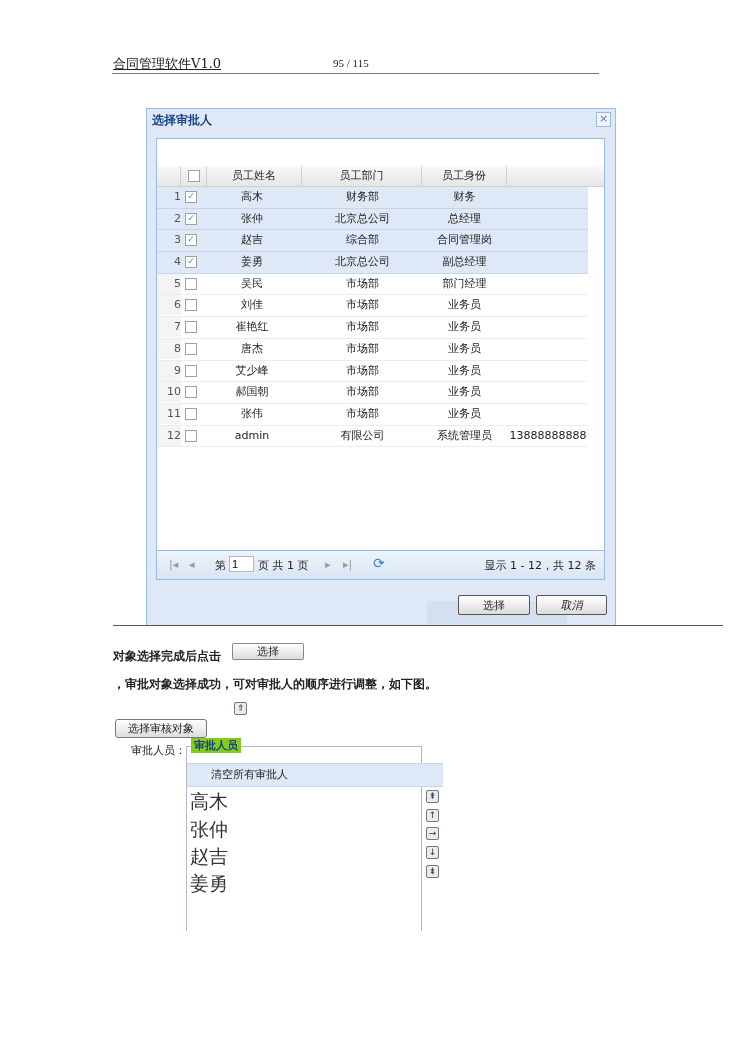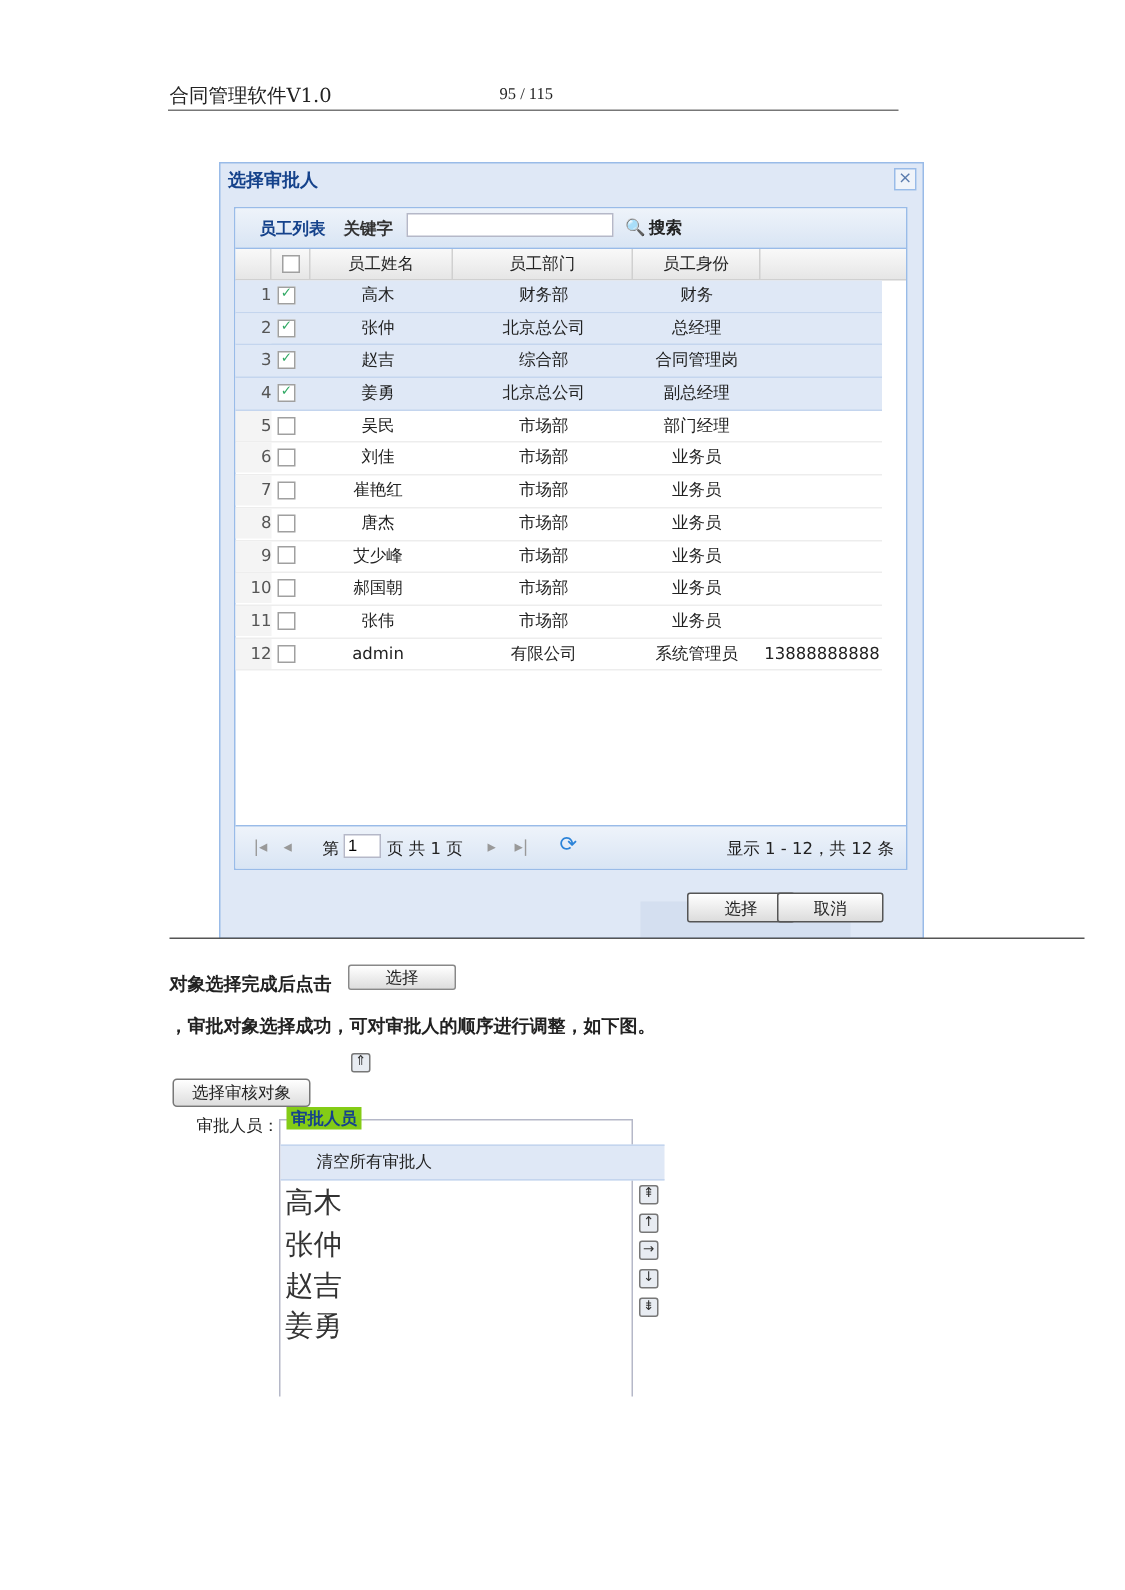--- a/index.html
+++ b/index.html
@@ -1,17 +1,17 @@
 <!DOCTYPE html>
 <html><head>
 <meta charset="utf-8">
 <style>
   html,body{margin:0;padding:0;background:#fff;}
   body{width:750px;height:1060px;position:relative;overflow:hidden;font-family:"DejaVu Sans",sans-serif;color:#222;}
-  .hdr-title{position:absolute;left:113px;top:55px;font-size:13px;font-family:"DejaVu Serif",serif;}
+  .hdr-title{position:absolute;left:113px;top:55px;font-size:13px;font-family:"DejaVu Serif",serif;text-decoration:underline;}
   .hdr-page{position:absolute;left:333px;top:57px;font-size:11px;font-family:"Liberation Serif",serif;}
   .hdr-line{position:absolute;left:112px;top:73px;width:487px;height:1px;background:#777;}
 
   .dialog{position:absolute;left:146px;top:108px;width:470px;height:518px;background:#dfe8f6;border:1px solid #99bbe8;box-sizing:border-box;}
   .dlg-title{position:absolute;left:5px;top:3px;font-size:12px;font-weight:bold;color:#15428b;}
   .dlg-close{position:absolute;right:4px;top:3px;width:13px;height:13px;border:1px solid #99bbe8;background:#f0f4fa;font-size:11px;line-height:12px;text-align:center;color:#5a7bad;}
   .panel{position:absolute;left:9px;top:29px;width:449px;height:442px;background:#fff;border:1px solid #99bbe8;box-sizing:border-box;}
   .tbar{position:absolute;left:0;top:0;width:100%;height:26px;background:linear-gradient(#eef3fa,#d9e5f4);border-bottom:1px solid #99bbe8;}
   .tbar-label{position:absolute;left:16px;top:6px;font-size:11px;font-weight:bold;color:#15428b;}
   .tbar-kw{position:absolute;left:72px;top:6px;font-size:11px;font-weight:bold;color:#333;}
@@ -57,26 +57,20 @@
 
 <div class="hdr-title">合同管理软件V1.0</div>
 <div class="hdr-page">95 / 115</div>
 <div class="hdr-line"></div>
 
 <div class="dialog">
   <div class="dlg-title">选择审批人</div>
   <div class="dlg-close">×</div>
 
   <div class="panel">
-    <div class="tbar">
-      <span class="tbar-label">员工列表</span>
-      <span class="tbar-kw">关键字</span>
-      <input class="tbar-input" value="" style="">
-      <span class="tbar-search"><span class="mag">🔍</span><span>搜索</span></span>
-    </div>
 
     <div class="grid-head">
       <div class="gh" style="left:0;width:24px;"></div>
       <div class="gh" style="left:24px;width:26px;"><span class="cb"></span></div>
       <div class="gh" style="left:50px;width:95px;">员工姓名</div>
       <div class="gh" style="left:145px;width:120px;">员工部门</div>
       <div class="gh" style="left:265px;width:85px;">员工身份</div>
       <div class="gh" style="left:350px;width:81px;margin-top:48px;">手机号码</div>
     </div>
 
@@ -187,21 +181,21 @@
       <span class="pg-lbl" style="left:101px;">页 共 1 页</span>
       <span class="pg" style="left:168px;">▸</span>
       <span class="pg" style="left:186px;">▸|</span>
       <span class="pg-refresh">⟳</span>
       <span class="pg-info">显示 1 - 12，共 12 条</span>
     </div>
   </div>
 
   <div class="dlg-ghost2"></div>
   <div class="btn" style="left:311px;top:486px;width:72px;">选择</div>
-  <div class="btn" style="left:371px;top:486px;width:71px;">取消</div>
+  <div class="btn" style="left:389px;top:486px;width:71px;font-style:italic;">取消</div>
 </div>
 
 <div class="sep-line"></div>
 
 <div class="para" style="left:113px;top:648px;">对象选择完成后点击</div>
 <div class="inline-btn">选择</div>
 <div class="para" style="left:113px;top:676px;">，审批对象选择成功，可对审批人的顺序进行调整，如下图。</div>
 
 <div class="sq-btn" style="left:234px;top:702px;">⇑</div>
 

